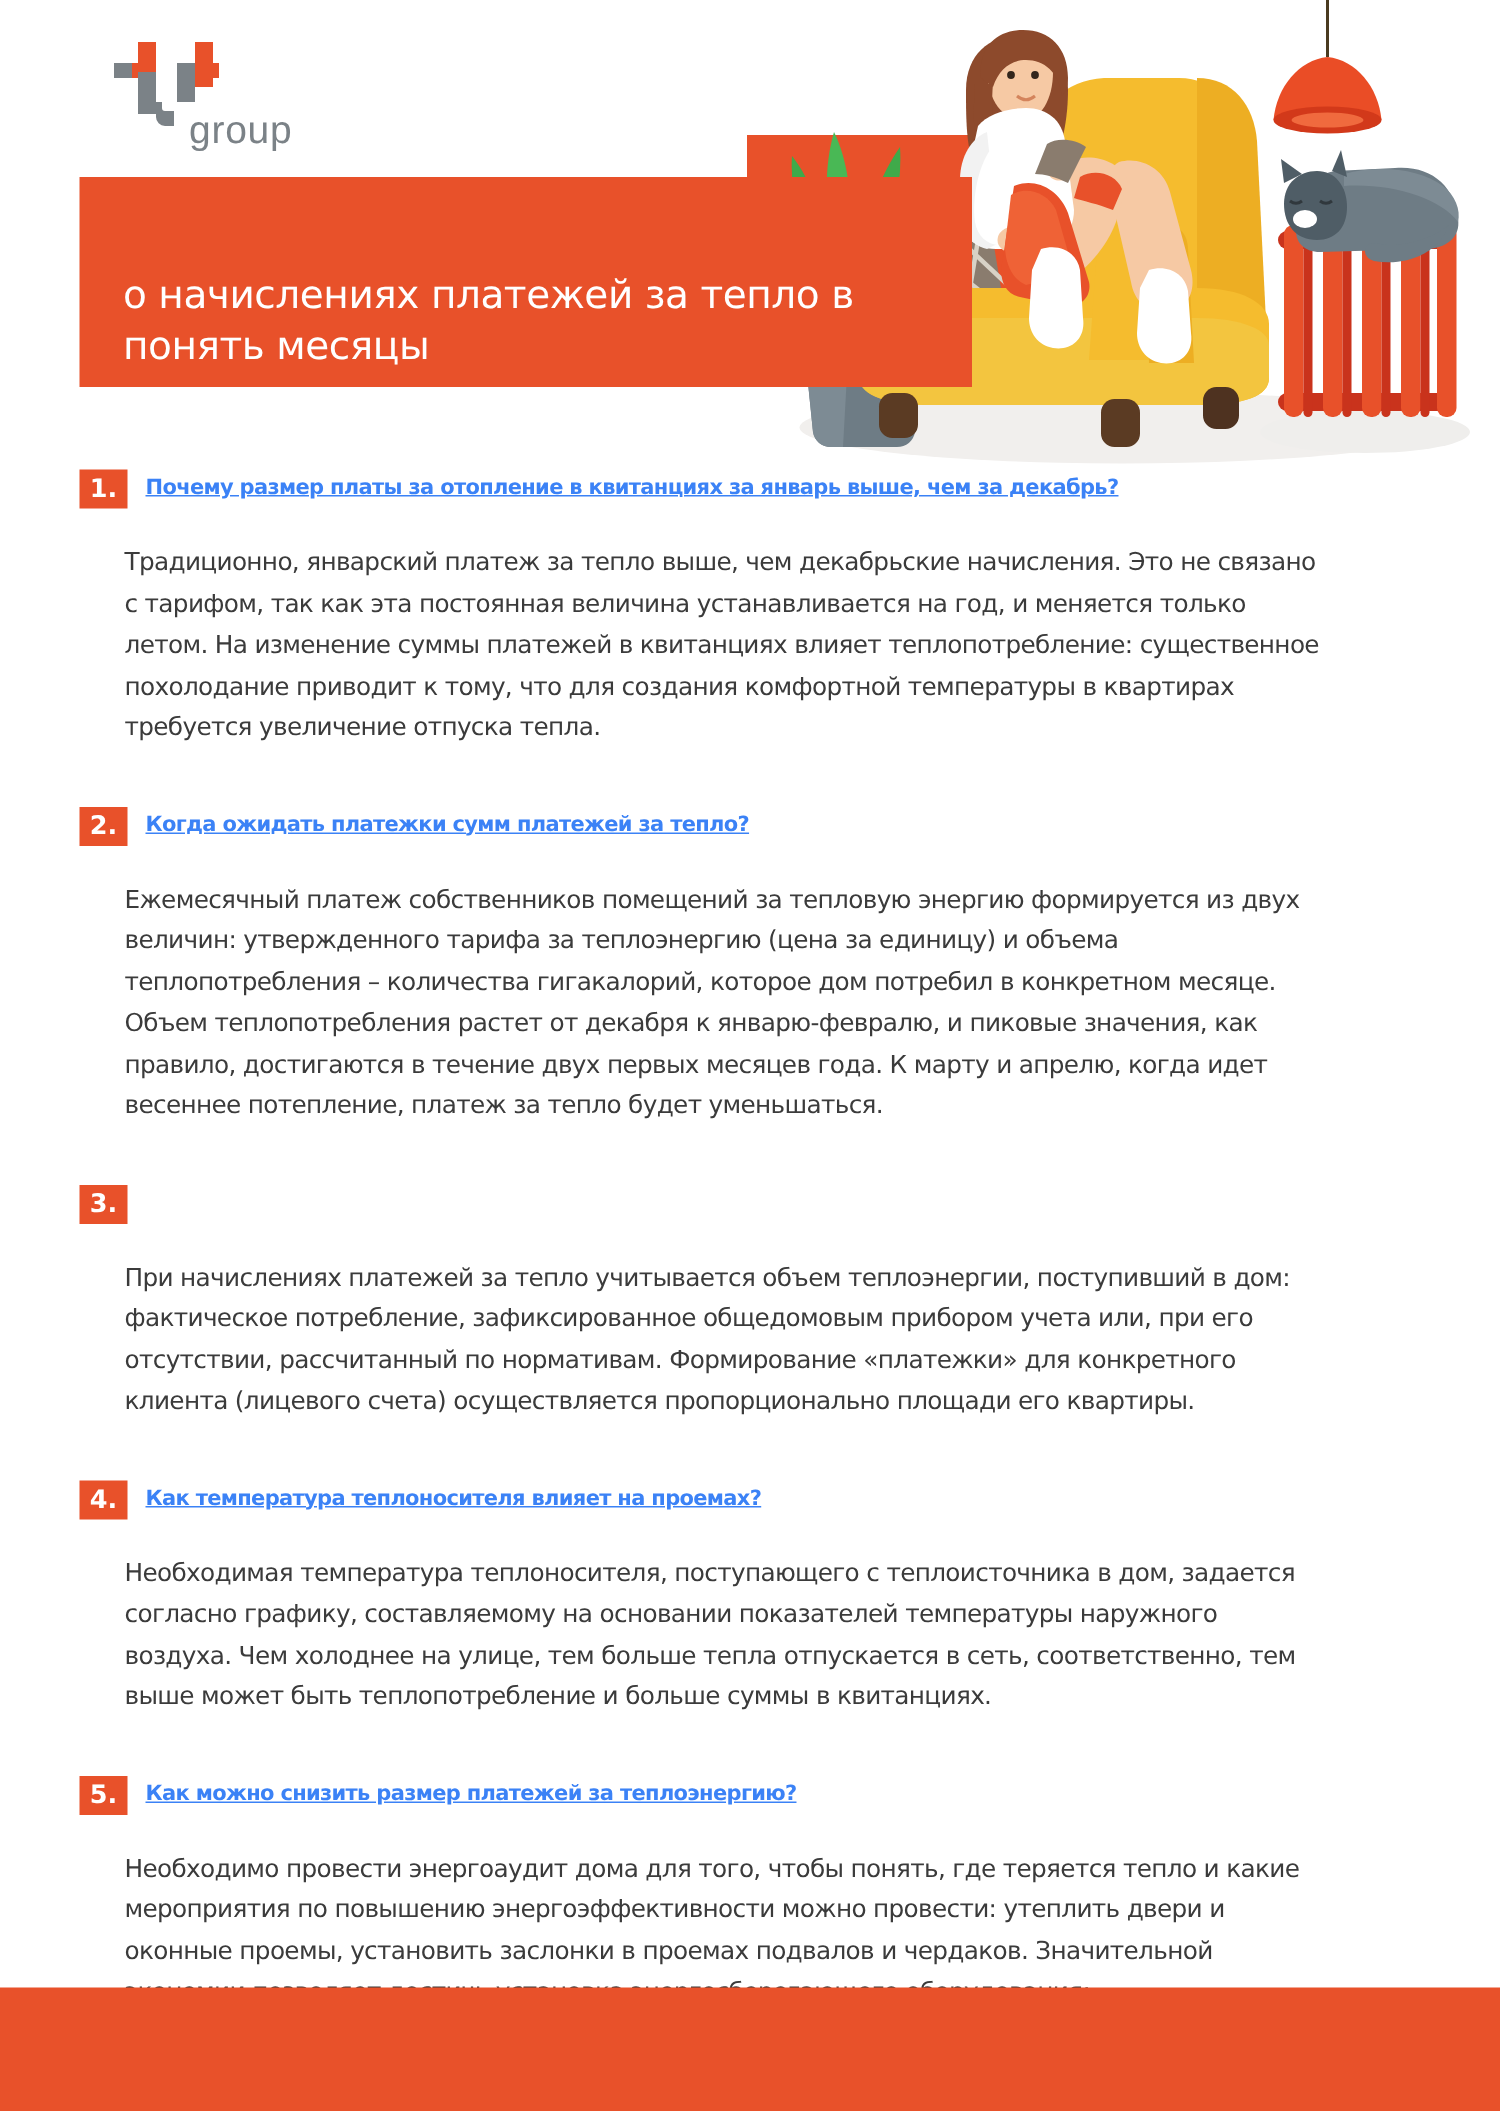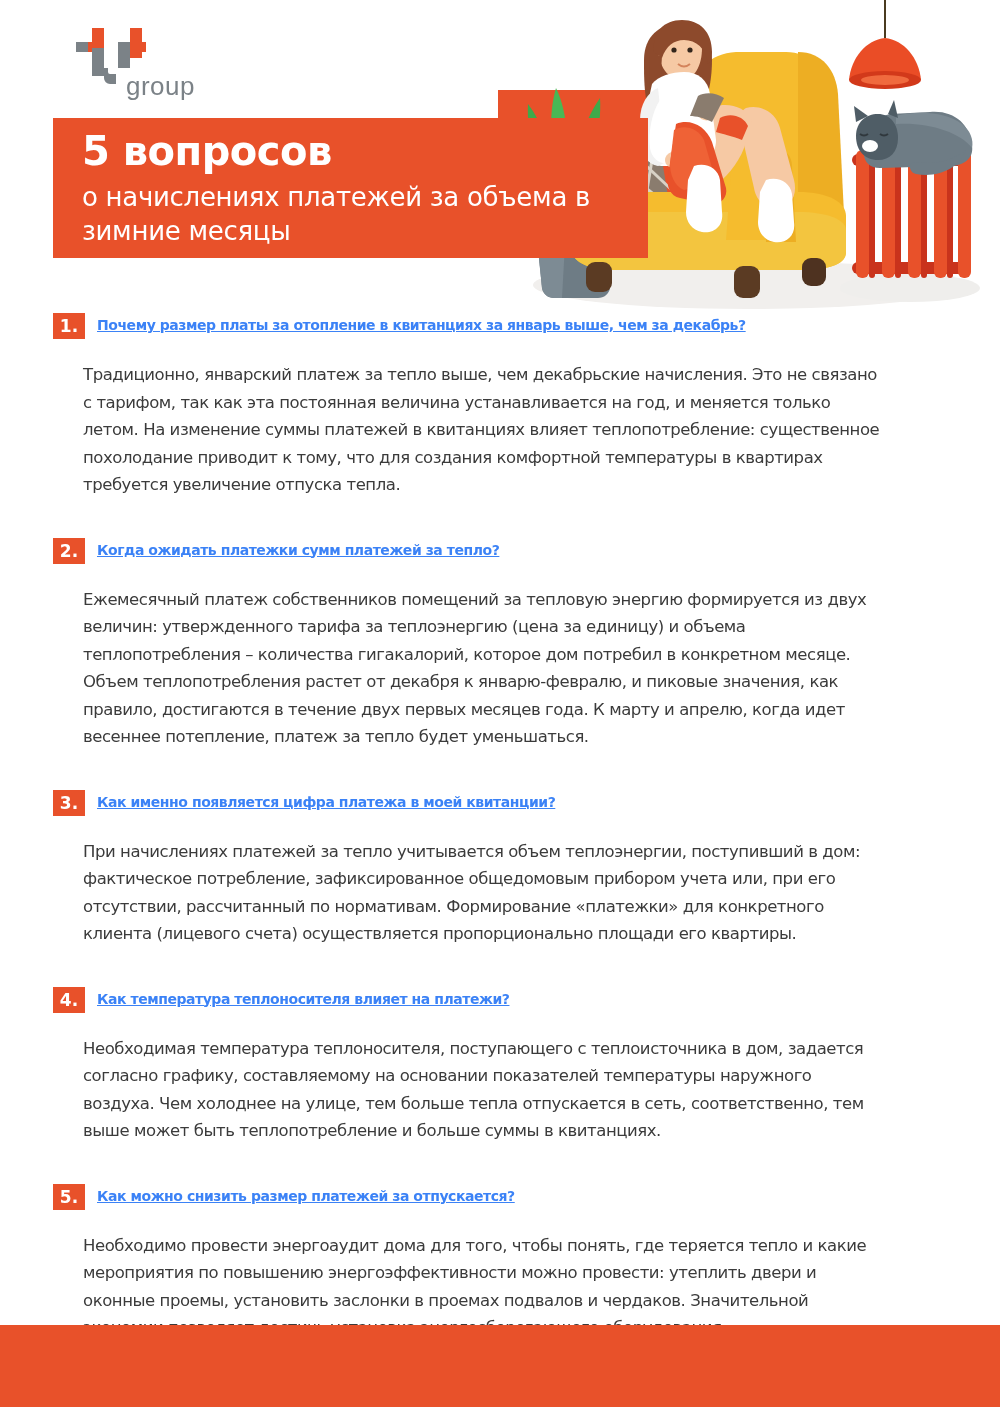--- a/index.html
+++ b/index.html
@@ -292,22 +292,21 @@
         <rect x="60" y="16" width="16" height="10" fill="#e8512a"></rect>
         <rect x="60" y="24" width="12" height="8" fill="#e8512a"></rect>
         <path d="M48 22 h12 v16 a4 4 0 0 0 0 0 v2 h-12 z" fill="#7b8287"></path>
         <rect x="48" y="22" width="12" height="20" fill="#7b8287"></rect>
       </svg>
     </div>
     <div class="logo-word">group</div>
   </div>
 
   <div class="banner">
-    <div class="banner-title">5 вопросов</div>
-    <div class="banner-sub">о начислениях платежей за объема в зимние месяцы</div>
+    <div class="banner-sub">о начислениях платежей за тепло в понять месяцы</div>
   </div>
 
   <div class="qa-list">
 
     <div class="qa-item">
       <div class="qa-head">
         <span class="qa-badge">1.</span>
         <span class="qa-question">Почему размер платы за отопление в квитанциях за январь выше, чем за декабрь?</span>
       </div>
       <p class="qa-answer">Традиционно, январский платеж за тепло выше, чем декабрьские начисления. Это не связано с тарифом, так как эта постоянная величина устанавливается на год, и меняется только летом. На изменение суммы платежей в квитанциях влияет теплопотребление: существенное похолодание приводит к тому, что для создания комфортной температуры в квартирах требуется увеличение отпуска тепла.</p>
@@ -319,39 +318,38 @@
         <span class="qa-badge">2.</span>
         <span class="qa-question">Когда ожидать платежки сумм платежей за тепло?</span>
       </div>
       <p class="qa-answer">Ежемесячный платеж собственников помещений за тепловую энергию формируется из двух величин: утвержденного тарифа за теплоэнергию (цена за единицу) и объема теплопотребления – количества гигакалорий, которое дом потребил в конкретном месяце. Объем теплопотребления растет от декабря к январю-февралю, и пиковые значения, как правило, достигаются в течение двух первых месяцев года. К марту и апрелю, когда идет весеннее потепление, платеж за тепло будет уменьшаться.</p>
     </div>
     <div class="qa-gap"></div>
 
     <div class="qa-item">
       <div class="qa-head">
         <span class="qa-badge">3.</span>
-        <span class="qa-question">Как именно появляется цифра платежа в моей квитанции?</span>
       </div>
       <p class="qa-answer">При начислениях платежей за тепло учитывается объем теплоэнергии, поступивший в дом: фактическое потребление, зафиксированное общедомовым прибором учета или, при его отсутствии, рассчитанный по нормативам. Формирование «платежки» для конкретного клиента (лицевого счета) осуществляется пропорционально площади его квартиры.</p>
     </div>
     <div class="qa-gap"></div>
 
     <div class="qa-item">
       <div class="qa-head">
         <span class="qa-badge">4.</span>
-        <span class="qa-question">Как температура теплоносителя влияет на платежи?</span>
+        <span class="qa-question">Как температура теплоносителя влияет на проемах?</span>
       </div>
       <p class="qa-answer">Необходимая температура теплоносителя, поступающего с теплоисточника в дом, задается согласно графику, составляемому на основании показателей температуры наружного воздуха. Чем холоднее на улице, тем больше тепла отпускается в сеть, соответственно, тем выше может быть теплопотребление и больше суммы в квитанциях.</p>
     </div>
     <div class="qa-gap"></div>
 
     <div class="qa-item">
       <div class="qa-head">
         <span class="qa-badge">5.</span>
-        <span class="qa-question">Как можно снизить размер платежей за отпускается?</span>
+        <span class="qa-question">Как можно снизить размер платежей за теплоэнергию?</span>
       </div>
       <p class="qa-answer">Необходимо провести энергоаудит дома для того, чтобы понять, где теряется тепло и какие мероприятия по повышению энергоэффективности можно провести: утеплить двери и оконные проемы, установить заслонки в проемах подвалов и чердаков. Значительной экономии позволяет достичь установка энергосберегающего оборудования:</p>
     </div>
 
   </div>
 
   <div class="footer-band"></div>
 
 </div>
 

